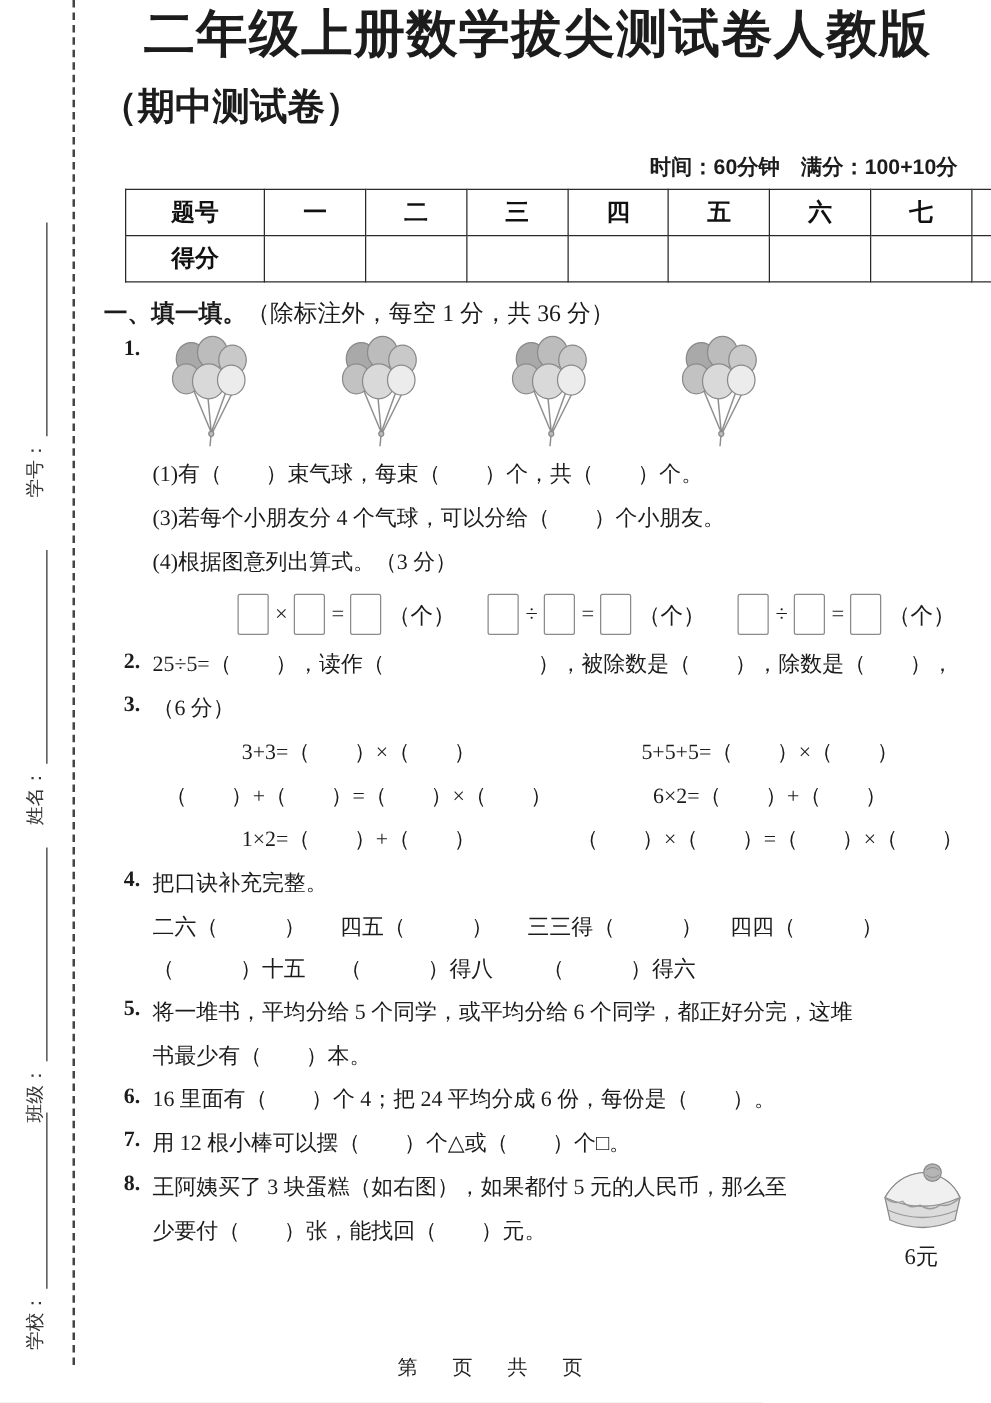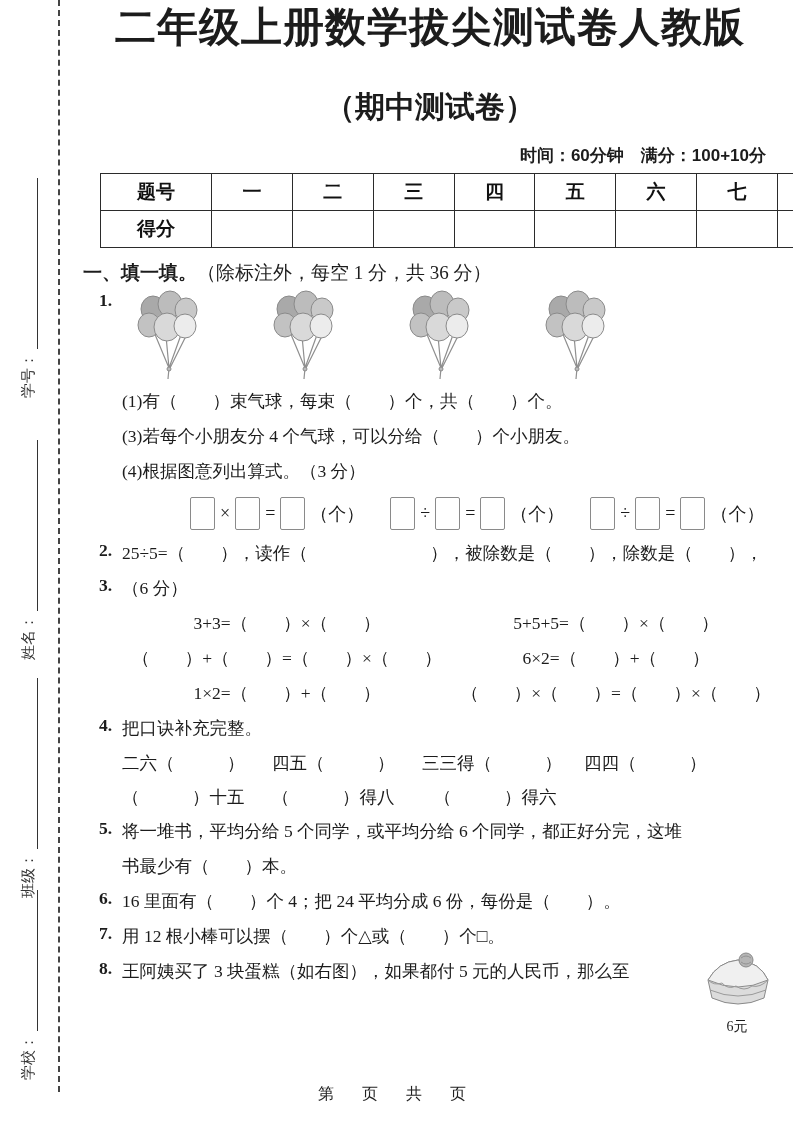--- a/index.html
+++ b/index.html
@@ -24,21 +24,21 @@
   .side-label .blank {
     flex:1; border-bottom:1.5px solid #333; height:18px;
   }
   
   .content { position:absolute; left:80px; top:0; width:700px; }
   .title {
     text-align:center; font-size:41px; font-weight:bold;
     font-family:"Liberation Sans","DejaVu Sans",sans-serif; letter-spacing:1px;
   }
   .subtitle {
-    margin-top:32px; text-align:center; font-size:30px; font-weight:bold;
+    margin-top:10px; font-size:30px; font-weight:bold;
     font-family:"Liberation Sans","DejaVu Sans",sans-serif;
   }
   .info-line {
     margin-top:16px; padding-right:14px; text-align:right;
     font-size:17px; font-weight:bold;
     font-family:"Liberation Sans","DejaVu Sans",sans-serif;
   }
   
   table.score {
     margin:6px 0 0 20px; border-collapse:collapse; width:784px;
@@ -65,21 +65,21 @@
     display:inline-block; width:25px; height:33px;
     border:1.5px solid #8a8a8a; border-radius:2px; background:#fff;
   }
   .q3-grid { display:grid; grid-template-columns:330px auto;text-align:center; }
   .q3-grid div { line-height:35px; white-space:nowrap; }
   .q4-row { display:flex; line-height:34px; }
   .q4-row span.w1 { width:150px; } .q4-row span.w2 { width:150px; }
   .q4-row span.w3 { width:162px; }
   .q8-wrap { position:relative; padding-right:95px; }
   .cake-box { position:absolute; right:0px; top:-4px; width:86px; text-align:center; }
-  .cake-price { font-size:14px; line-height:20px; }
+  .cake-price { font-size:18px; line-height:20px; }
   .footer {
     position:absolute; left:0; right:3px; top:1084px; text-align:center;
     font-size:16px; letter-spacing:6px; color:#222;
     font-family:"Liberation Sans","DejaVu Sans",sans-serif;
   }
 </style>
 </head>
 <body>
 
 <div class="page">
@@ -257,20 +257,21 @@
     </div>
 
     <div class="q">
       <span class="qnum">7.</span>
       <div class="qline">用 12 根小棒可以摆（　　）个△或（　　）个□。</div>
     </div>
 
     <div class="q q8-wrap">
       <span class="qnum">8.</span>
       <div class="qline">王阿姨买了 3 块蛋糕（如右图），如果都付 5 元的人民币，那么至</div>
+      <div class="qline">少要付（　　）张，能找回（　　）元。</div>
       <div class="cake-box">
         <svg width="82" height="62" viewBox="0 0 82 62">
             <use href="#cake-def"></use>
           </svg>
         <div class="cake-price">6元</div>
       </div>
     </div>
 
   </div>
 

